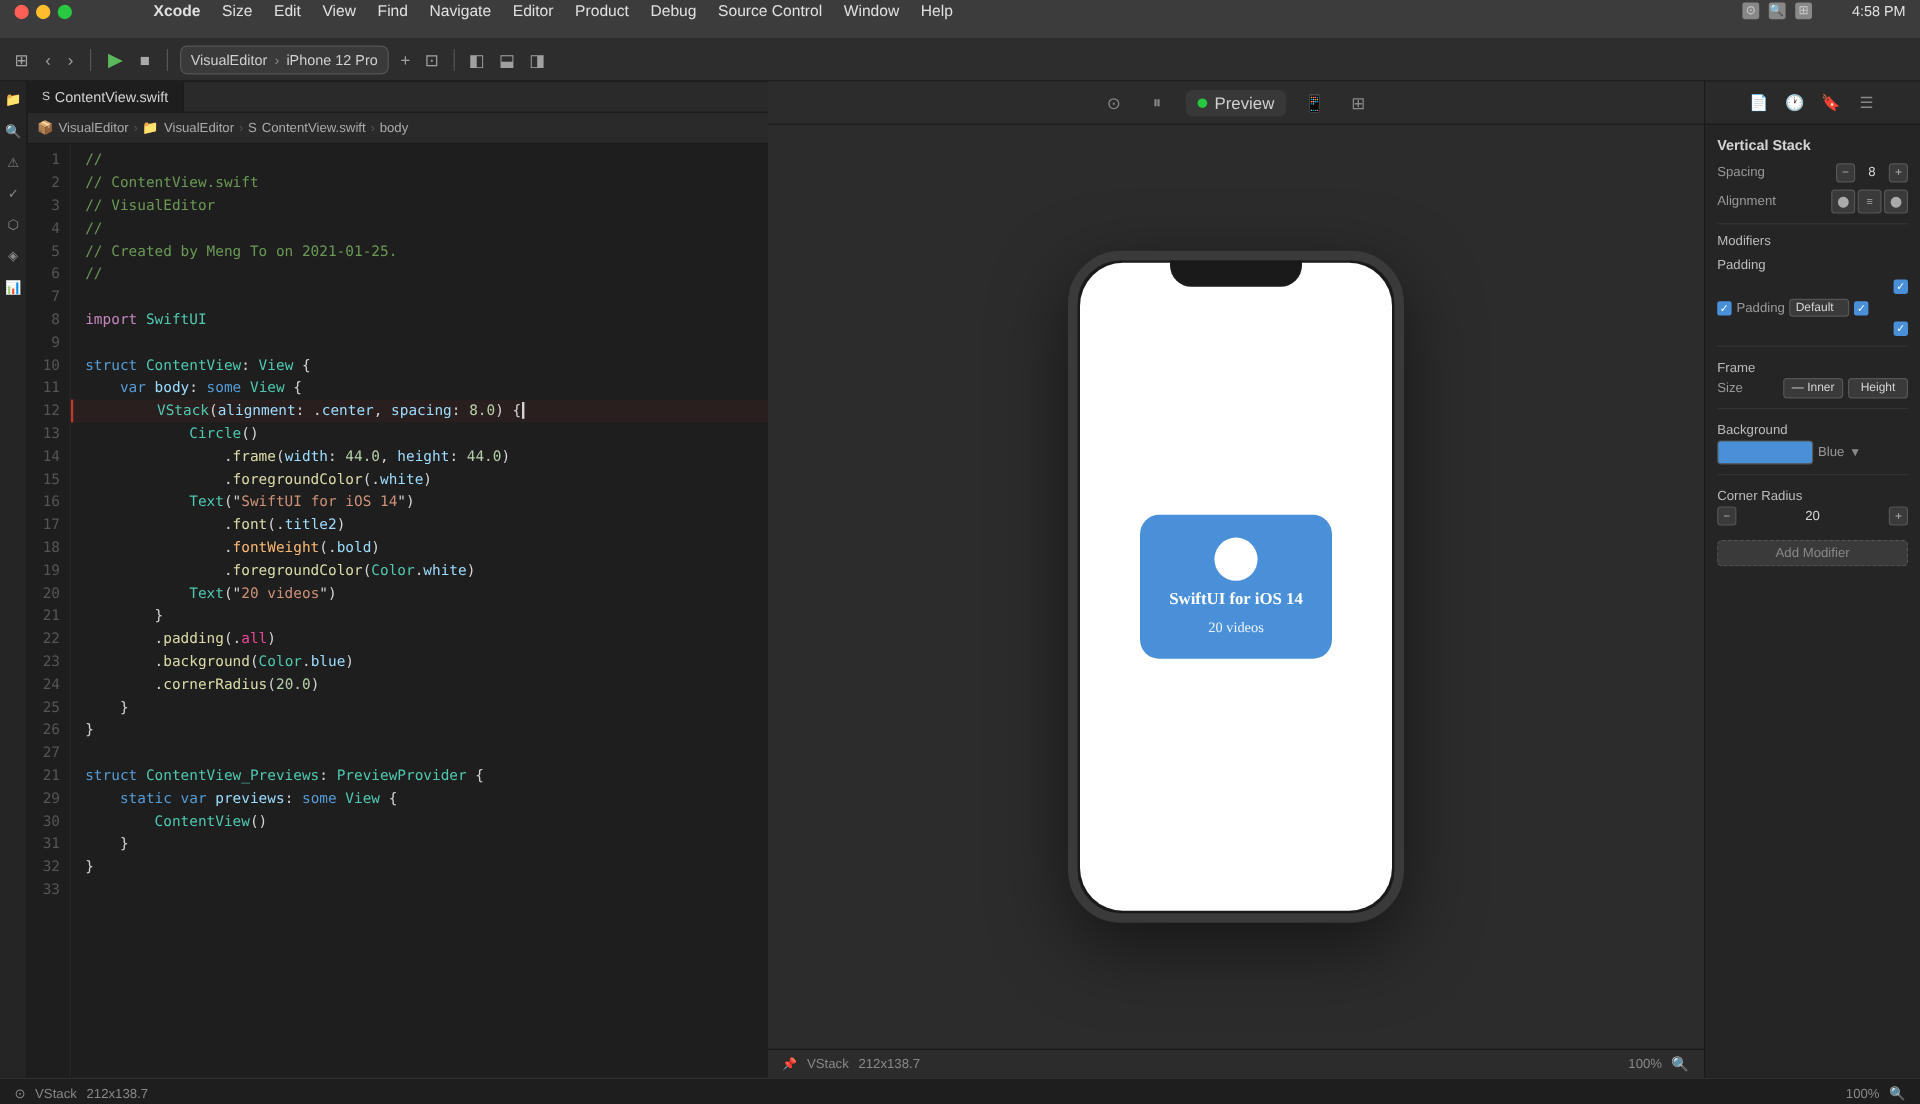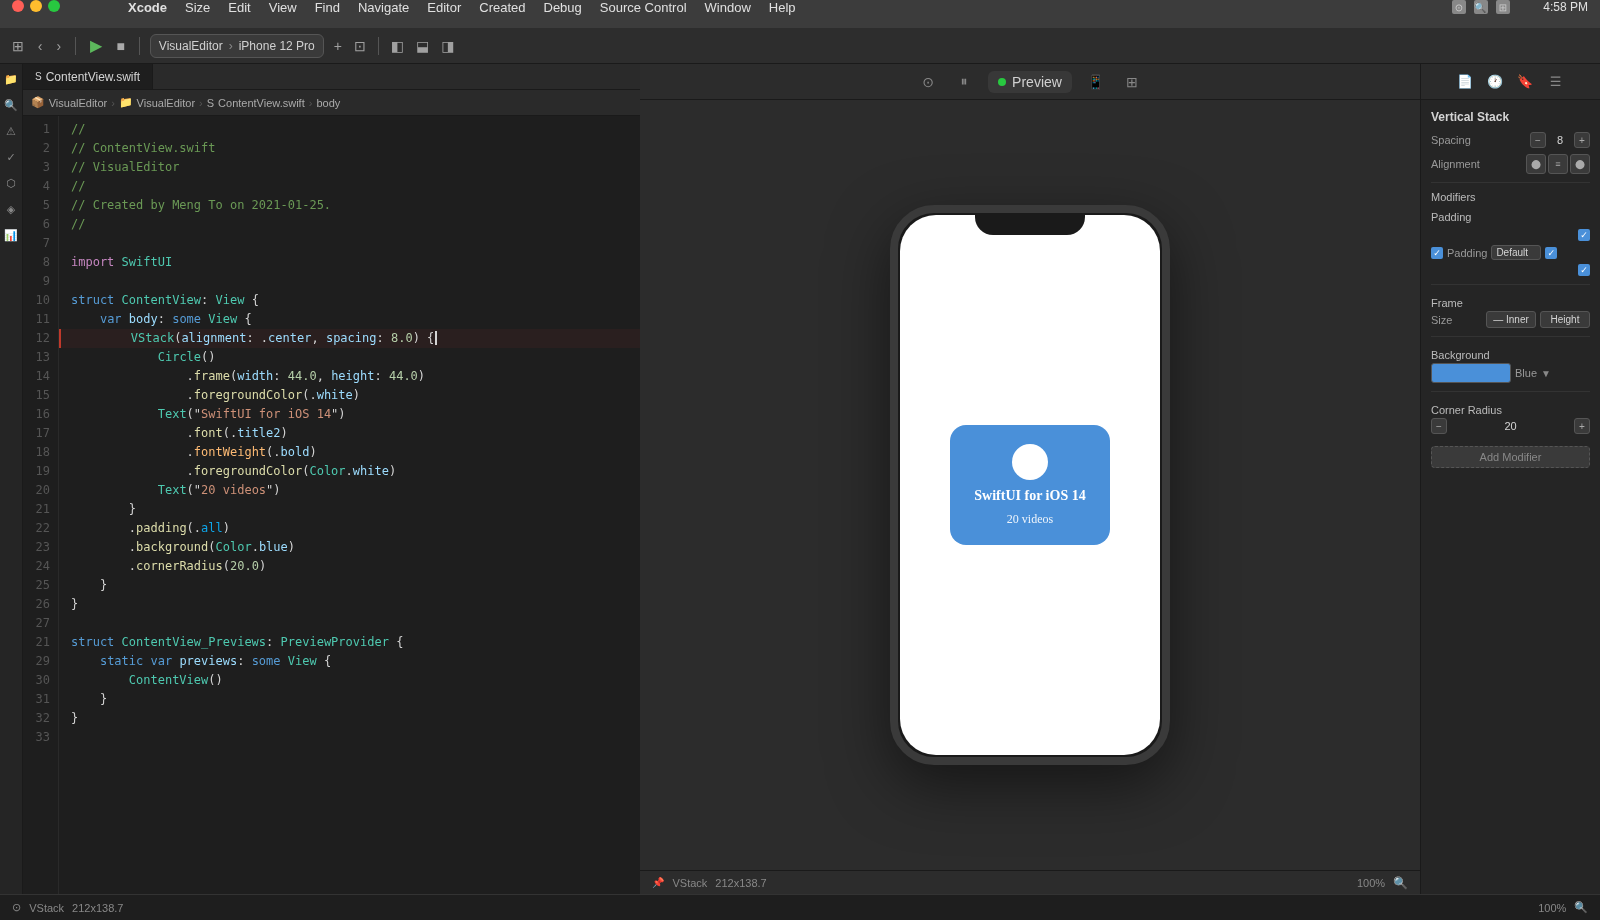--- a/index.html
+++ b/index.html
@@ -10,22 +10,22 @@
       width: 1600px;
       height: 920px;
       overflow: hidden;
     }
 
     
     .title-bar {
       height: 28px;
       background: #3c3c3c;
       display: flex;
-      align-items: flex-start;
-      padding: 0 12px;
+      align-items: flex-end;
+      padding: 16px 12px;
       gap: 8px;
       position: relative;
     }
     .traffic-lights { display: flex; gap: 6px; align-items: center; }
     .tl { width: 12px; height: 12px; border-radius: 50%; }
     .tl.red { background: #ff5f57; }
     .tl.yellow { background: #ffbd2e; }
     .tl.green { background: #28c840; }
     .menu-bar {
       display: flex;
@@ -589,21 +589,21 @@
     <div class="tl green"></div>
   </div>
   <div class="menu-bar">
     <span class="menu-item bold">Xcode</span>
     <span class="menu-item">Size</span>
     <span class="menu-item">Edit</span>
     <span class="menu-item">View</span>
     <span class="menu-item">Find</span>
     <span class="menu-item">Navigate</span>
     <span class="menu-item">Editor</span>
-    <span class="menu-item">Created</span>
+    <span class="menu-item">Product</span>
     <span class="menu-item">Debug</span>
     <span class="menu-item">Source Control</span>
     <span class="menu-item">Window</span>
     <span class="menu-item">Help</span>
   </div>
   <div class="title-bar-icons">
     <div class="title-icon">⊙</div>
     <div class="title-icon">🔍</div>
     <div class="title-icon">⊞</div>
   </div>
@@ -724,21 +724,21 @@
               <div class="code-line highlighted"><span style="color: rgb(212, 212, 212);">        </span><span style="color: rgb(78, 201, 176);">VStack</span><span style="color: rgb(212, 212, 212);">(</span><span style="color: rgb(156, 220, 254);">alignment</span><span style="color: rgb(212, 212, 212);">: .</span><span style="color: rgb(156, 220, 254);">center</span><span style="color: rgb(212, 212, 212);">, </span><span style="color: rgb(156, 220, 254);">spacing</span><span style="color: rgb(212, 212, 212);">: </span><span style="color: rgb(181, 206, 168);">8.0</span><span style="color: rgb(212, 212, 212);">) {</span><span style="border-left: 2px solid rgb(212, 212, 212); margin-left: 1px; animation: 1s step-end 0s infinite normal none running blink;"></span></div>
               <div class="code-line"><span style="color: rgb(212, 212, 212);">            </span><span style="color: rgb(78, 201, 176);">Circle</span><span style="color: rgb(212, 212, 212);">()</span></div>
               <div class="code-line"><span style="color: rgb(212, 212, 212);">                .</span><span style="color: rgb(220, 220, 170);">frame</span><span style="color: rgb(212, 212, 212);">(</span><span style="color: rgb(156, 220, 254);">width</span><span style="color: rgb(212, 212, 212);">: </span><span style="color: rgb(181, 206, 168);">44.0</span><span style="color: rgb(212, 212, 212);">, </span><span style="color: rgb(156, 220, 254);">height</span><span style="color: rgb(212, 212, 212);">: </span><span style="color: rgb(181, 206, 168);">44.0</span><span style="color: rgb(212, 212, 212);">)</span></div>
               <div class="code-line"><span style="color: rgb(212, 212, 212);">                .</span><span style="color: rgb(220, 220, 170);">foregroundColor</span><span style="color: rgb(212, 212, 212);">(.</span><span style="color: rgb(156, 220, 254);">white</span><span style="color: rgb(212, 212, 212);">)</span></div>
               <div class="code-line"><span style="color: rgb(212, 212, 212);">            </span><span style="color: rgb(78, 201, 176);">Text</span><span style="color: rgb(212, 212, 212);">("</span><span style="color: rgb(206, 145, 120);">SwiftUI for iOS 14</span><span style="color: rgb(212, 212, 212);">")</span></div>
               <div class="code-line"><span style="color: rgb(212, 212, 212);">                .</span><span style="color: rgb(220, 220, 170);">font</span><span style="color: rgb(212, 212, 212);">(.</span><span style="color: rgb(156, 220, 254);">title2</span><span style="color: rgb(212, 212, 212);">)</span></div>
               <div class="code-line"><span style="color: rgb(212, 212, 212);">                .</span><span style="color: #fdba74;">fontWeight</span><span style="color: rgb(212, 212, 212);">(.</span><span style="color: rgb(156, 220, 254);">bold</span><span style="color: rgb(212, 212, 212);">)</span></div>
               <div class="code-line"><span style="color: rgb(212, 212, 212);">                .</span><span style="color: rgb(220, 220, 170);">foregroundColor</span><span style="color: rgb(212, 212, 212);">(</span><span style="color: rgb(78, 201, 176);">Color</span><span style="color: rgb(212, 212, 212);">.</span><span style="color: rgb(156, 220, 254);">white</span><span style="color: rgb(212, 212, 212);">)</span></div>
               <div class="code-line"><span style="color: rgb(212, 212, 212);">            </span><span style="color: rgb(78, 201, 176);">Text</span><span style="color: rgb(212, 212, 212);">("</span><span style="color: rgb(206, 145, 120);">20 videos</span><span style="color: rgb(212, 212, 212);">")</span></div>
               <div class="code-line"><span style="color: rgb(212, 212, 212);">        }</span></div>
-              <div class="code-line"><span style="color: rgb(212, 212, 212);">        .</span><span style="color: rgb(220, 220, 170);">padding</span><span style="color: rgb(212, 212, 212);">(.</span><span style="color: #0ea5e9;">all</span><span style="color: rgb(212, 212, 212);">)</span></div>
+              <div class="code-line"><span style="color: rgb(212, 212, 212);">        .</span><span style="color: rgb(220, 220, 170);">padding</span><span style="color: rgb(212, 212, 212);">(.</span><span style="color: #ec4899;">all</span><span style="color: rgb(212, 212, 212);">)</span></div>
               <div class="code-line"><span style="color: rgb(212, 212, 212);">        .</span><span style="color: rgb(220, 220, 170);">background</span><span style="color: rgb(212, 212, 212);">(</span><span style="color: rgb(78, 201, 176);">Color</span><span style="color: rgb(212, 212, 212);">.</span><span style="color: rgb(156, 220, 254);">blue</span><span style="color: rgb(212, 212, 212);">)</span></div>
               <div class="code-line"><span style="color: rgb(212, 212, 212);">        .</span><span style="color: rgb(220, 220, 170);">cornerRadius</span><span style="color: rgb(212, 212, 212);">(</span><span style="color: rgb(181, 206, 168);">20.0</span><span style="color: rgb(212, 212, 212);">)</span></div>
               <div class="code-line"><span style="color: rgb(212, 212, 212);">    }</span></div>
               <div class="code-line"><span style="color: rgb(212, 212, 212);">}</span></div>
               <div class="code-line"></div>
               <div class="code-line"><span style="color: rgb(86, 156, 214);">struct </span><span style="color: rgb(78, 201, 176);">ContentView_Previews</span><span style="color: rgb(212, 212, 212);">: </span><span style="color: rgb(78, 201, 176);">PreviewProvider </span><span style="color: rgb(212, 212, 212);">{</span></div>
               <div class="code-line"><span style="color: rgb(212, 212, 212);">    </span><span style="color: rgb(86, 156, 214);">static </span><span style="color: rgb(86, 156, 214);">var </span><span style="color: rgb(156, 220, 254);">previews</span><span style="color: rgb(212, 212, 212);">: </span><span style="color: rgb(86, 156, 214);">some </span><span style="color: rgb(78, 201, 176);">View </span><span style="color: rgb(212, 212, 212);">{</span></div>
               <div class="code-line"><span style="color: rgb(212, 212, 212);">        </span><span style="color: rgb(78, 201, 176);">ContentView</span><span style="color: rgb(212, 212, 212);">()</span></div>
               <div class="code-line"><span style="color: rgb(212, 212, 212);">    }</span></div>
               <div class="code-line"><span style="color: rgb(212, 212, 212);">}</span></div>

